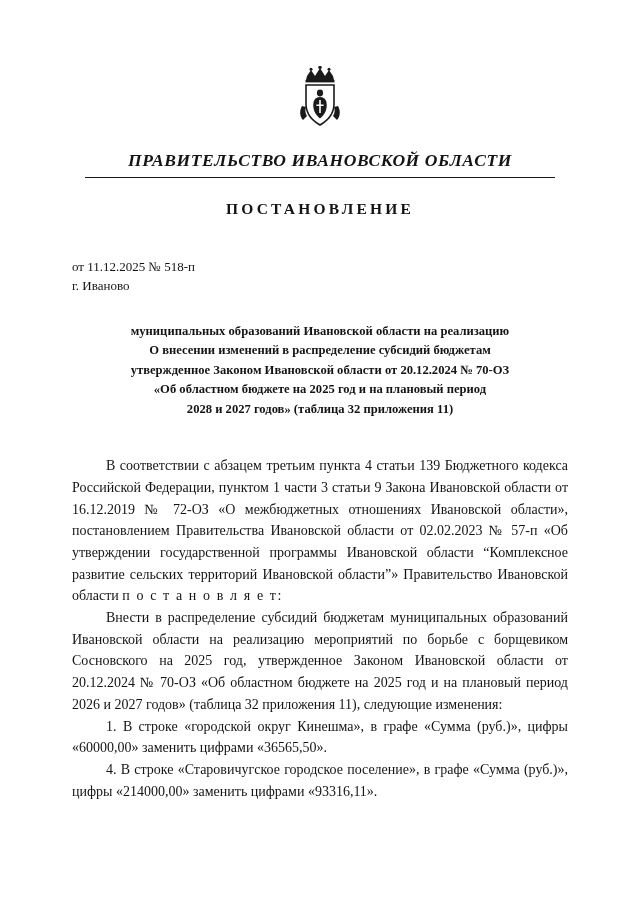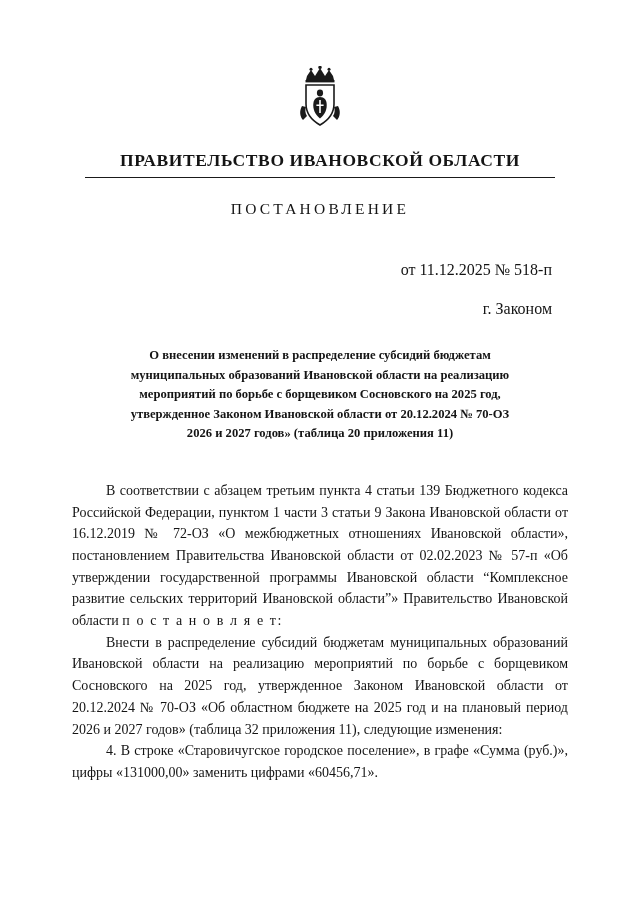--- a/index.html
+++ b/index.html
@@ -36,39 +36,40 @@
   }
 
   
   .gov-title {
     text-align: center;
     font-size: 17.5px;
     font-weight: bold;
     letter-spacing: 0.6px;
     margin: 0 0 6px 0;
     line-height: 1.2;
+    font-style: italic;
   }
   .title-rule {
     width: 470px;
     height: 1px;
     background: #1a1a1a;
     margin: 0 auto 22px auto;
   }
   .doc-type {
     text-align: center;
     font-size: 15.5px;
-    font-weight: normal;
+    font-weight: bold;
     letter-spacing: 3.2px;
     margin: 0 0 40px 0;
   }
 
   .date-line, .city-line {
-    text-align: right;
-    font-size: 16px;
-    margin: 16px;
+    text-align: left;
+    font-size: 13px;
+    margin: 0;
     line-height: 1.45;
   }
   .city-line { margin-bottom: 26px; }
 
   
   .subject {
     text-align: center;
     font-weight: bold;
     font-size: 12.6px;
     line-height: 1.55;
@@ -120,29 +121,30 @@
       <path d="M45 40 C48 45 47 51 44 54 L40 50 C42 47 42 44 41 41 Z" fill="#1a1a1a"></path>
     </svg>
   </div>
 
   <h1 class="gov-title">ПРАВИТЕЛЬСТВО ИВАНОВСКОЙ ОБЛАСТИ</h1>
   <div class="title-rule"></div>
 
   <h2 class="doc-type">ПОСТАНОВЛЕНИЕ</h2>
 
   <p class="date-line">от 11.12.2025 № 518-п</p>
-  <p class="city-line">г. Законом</p>
+  <p class="city-line">г. Иваново</p>
 
   <div class="subject">
+    <p>муниципальных образований Ивановской области на реализацию</p>
     <p>О внесении изменений в распределение субсидий бюджетам</p>
-    <p>муниципальных образований Ивановской области на реализацию</p>
-    <p>мероприятий по борьбе с борщевиком Сосновского на 2025 год,</p>
     <p>утвержденное Законом Ивановской области от 20.12.2024 № 70-ОЗ</p>
-    <p>2026 и 2027 годов» (таблица 20 приложения 11)</p>
+    <p>«Об областном бюджете на 2025 год и на плановый период</p>
+    <p>2028 и 2027 годов» (таблица 32 приложения 11)</p>
   </div>
 
   <div class="body-text">
     <p><span>В соответствии с абзацем третьим пункта 4 статьи 139 Бюджетного кодекса Российской Федерации, пунктом 1 части 3 статьи 9 Закона Ивановской области от 16.12.2019 № 72-ОЗ «О межбюджетных отношениях Ивановской области», постановлением Правительства Ивановской области от 02.02.2023 № 57-п «Об утверждении государственной программы Ивановской области “Комплексное развитие сельских территорий Ивановской области”» Правительство Ивановской области </span><span class="spaced">п о с т а н о в л я е т:</span></p>
     <p>Внести в распределение субсидий бюджетам муниципальных образований Ивановской области на реализацию мероприятий по борьбе с борщевиком Сосновского на 2025 год, утвержденное Законом Ивановской области от 20.12.2024 № 70-ОЗ «Об областном бюджете на 2025 год и на плановый период 2026 и 2027 годов» (таблица 32 приложения 11), следующие изменения:</p>
-    <p>4. В строке «Старовичугское городское поселение», в графе «Сумма (руб.)», цифры «131000,00» заменить цифрами «60456,71».</p>
+    <p>1. В строке «городской округ Кинешма», в графе «Сумма (руб.)», цифры «60000,00» заменить цифрами «36565,50».</p>
+    <p>4. В строке «Старовичугское городское поселение», в графе «Сумма (руб.)», цифры «214000,00» заменить цифрами «93316,11».</p>
   </div>
 
 </div>
 
 </body></html>

